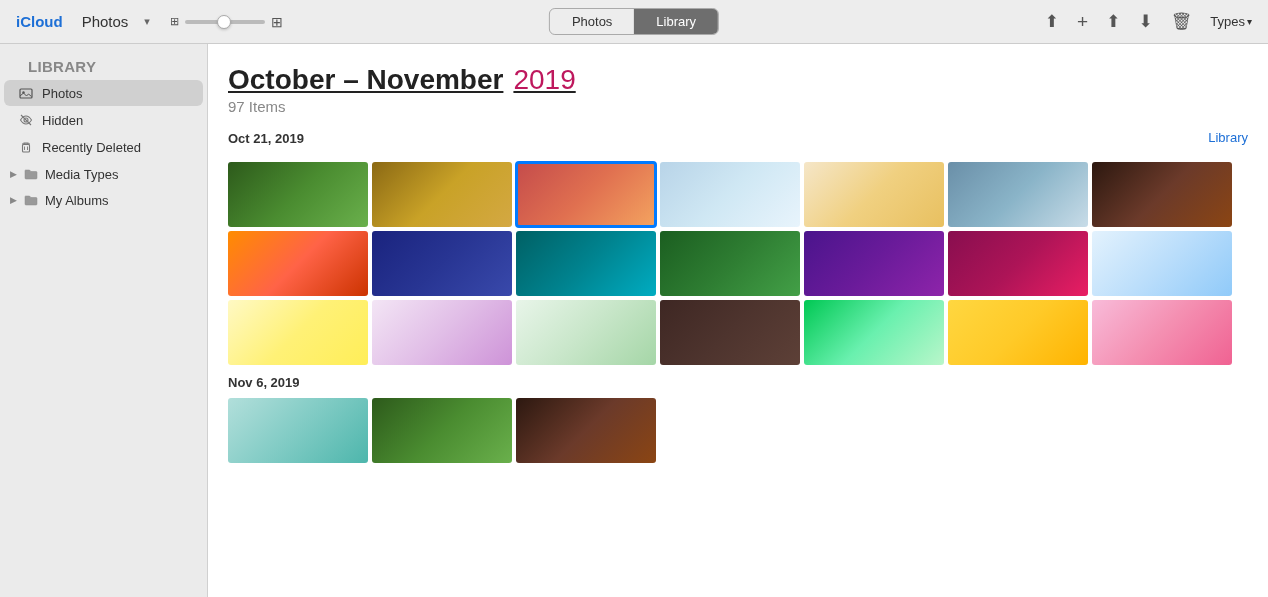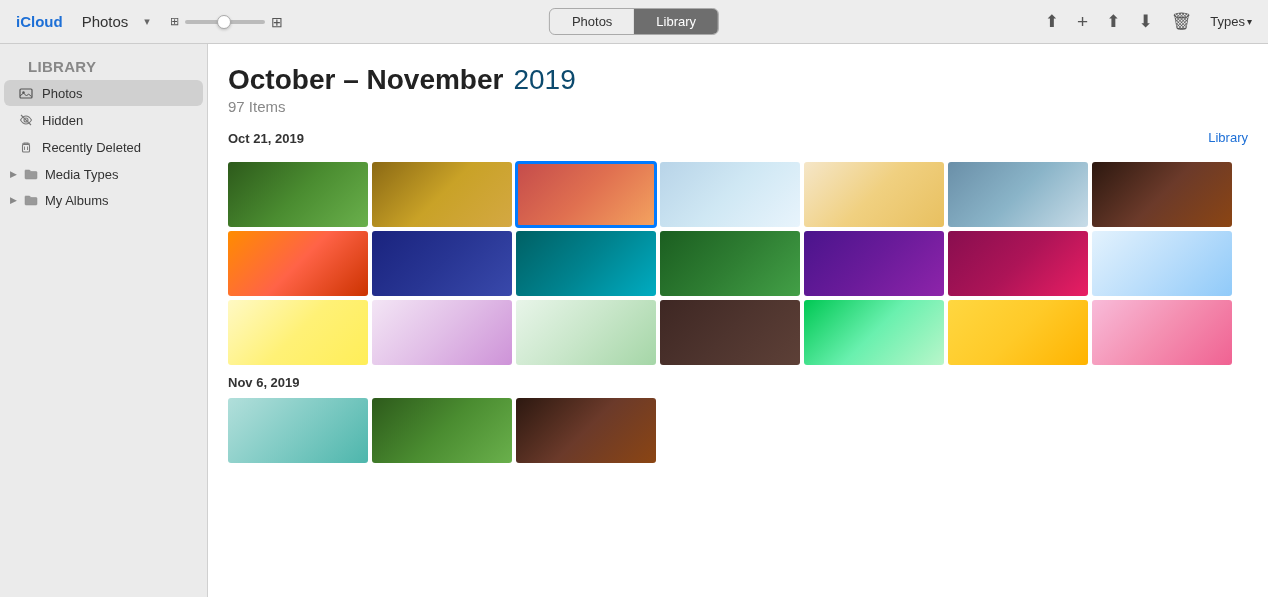--- a/index.html
+++ b/index.html
@@ -160,25 +160,26 @@
     .content-header {
       margin-bottom: 6px;
     }
     .content-title {
       font-size: 28px;
       font-weight: 700;
       color: #222;
       display: flex;
       align-items: baseline;
       gap: 10px;
+      text-decoration: underline;
     }
     .content-title .year {
       font-size: 28px;
       font-weight: 300;
-      color: #0c4a6e;
+      color: #be185d;
     }
     .content-subtitle {
       font-size: 15px;
       color: #888;
       margin-top: 2px;
     }
 
     .date-section {
       margin-bottom: 2px;
     }

